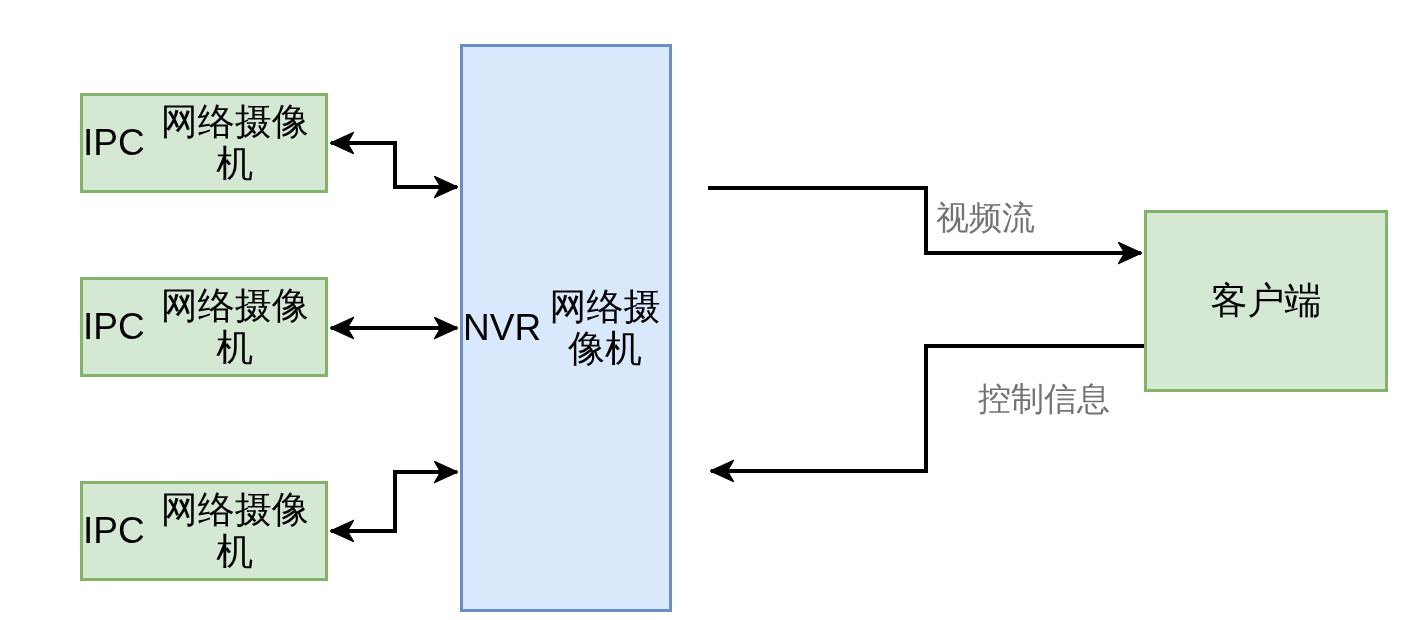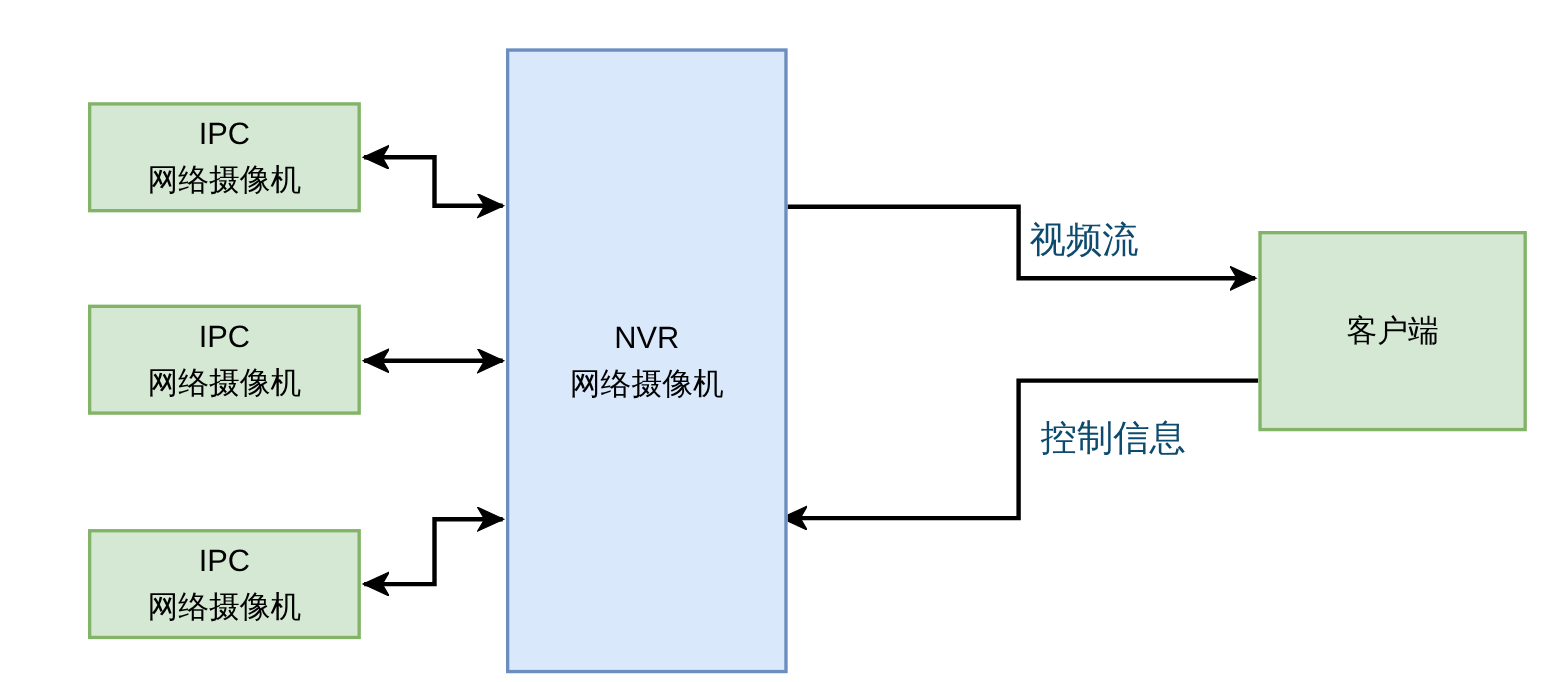--- a/index.html
+++ b/index.html
@@ -19,50 +19,50 @@
     position: absolute;
     left: 0;
     top: 0;
     width: 1411px;
     height: 620px;
   }
   .node {
     position: absolute;
     box-sizing: border-box;
     display: flex;
-    flex-direction: column;
+    flex-direction: row;
     align-items: center;
     justify-content: center;
     text-align: center;
     color: #000000;
-    font-size: 28px;
+    font-size: 37px;
     line-height: 42px;
   }
   .node-green {
     background: #d5e8d4;
     border: 3px solid #82b366;
   }
   .node-blue {
     background: #dae8fc;
     border: 3px solid #6c8ebf;
   }
   .node-ipc-1 { left: 80px;   top: 93px;  width: 248px; height: 100px; }
   .node-ipc-2 { left: 80px;   top: 277px; width: 248px; height: 100px; }
   .node-ipc-3 { left: 80px;   top: 481px; width: 248px; height: 100px; }
-  .node-nvr   { left: 460px;  top: 44px;  width: 256px; height: 568px; }
+  .node-nvr   { left: 460px;  top: 44px;  width: 212px; height: 568px; }
   .node-client{ left: 1144px; top: 210px; width: 244px; height: 182px; }
   .edge-label {
     position: absolute;
-    color: #0c4a6e;
+    color: #737373;
     font-size: 33px;
     line-height: 34px;
     white-space: nowrap;
   }
   .label-video   { left: 936px; top: 201px; }
-  .label-control { left: 946px; top: 382px; font-family: Liberation Serif, serif; }
+  .label-control { left: 978px; top: 382px; }
   .edge {
     fill: none;
     stroke: #000000;
     stroke-width: 4;
   }
 </style>
 </head>
 <body>
 
 <div class="canvas">

